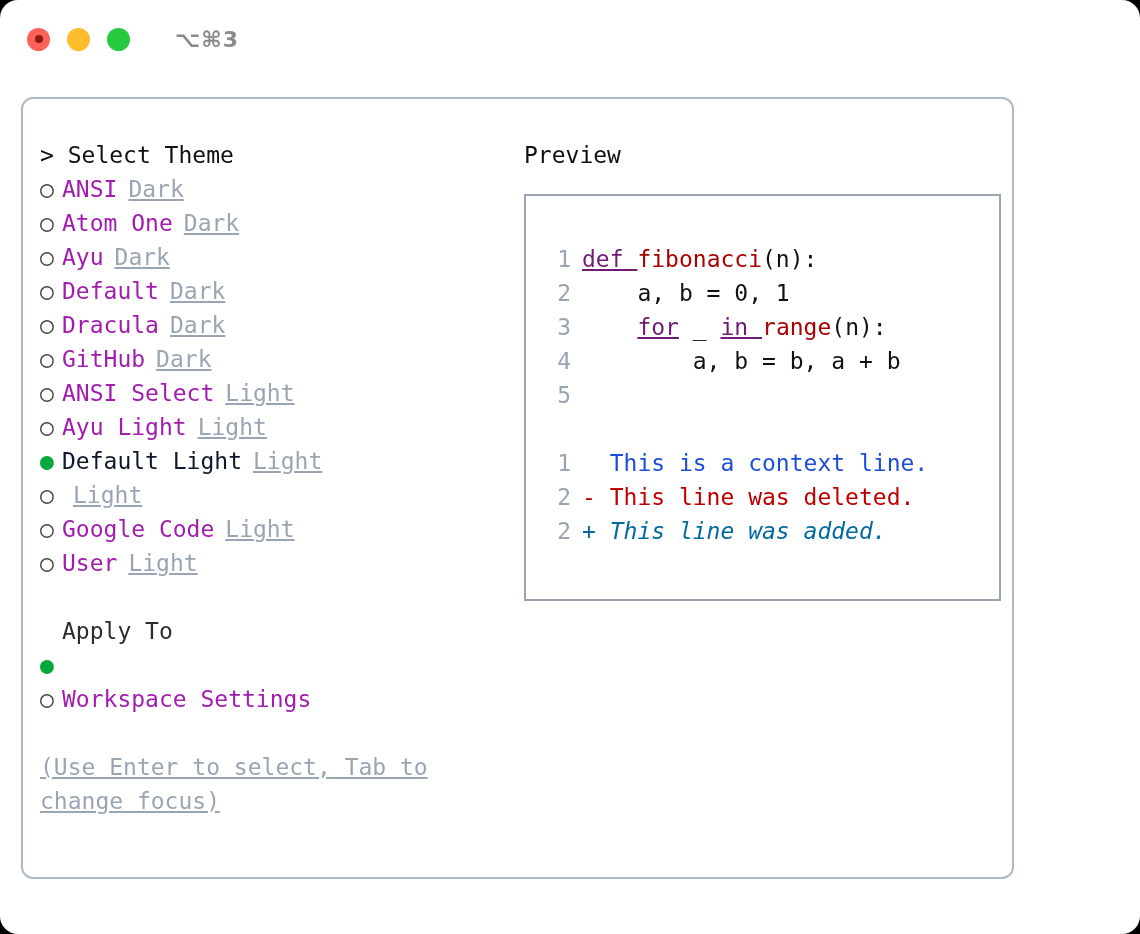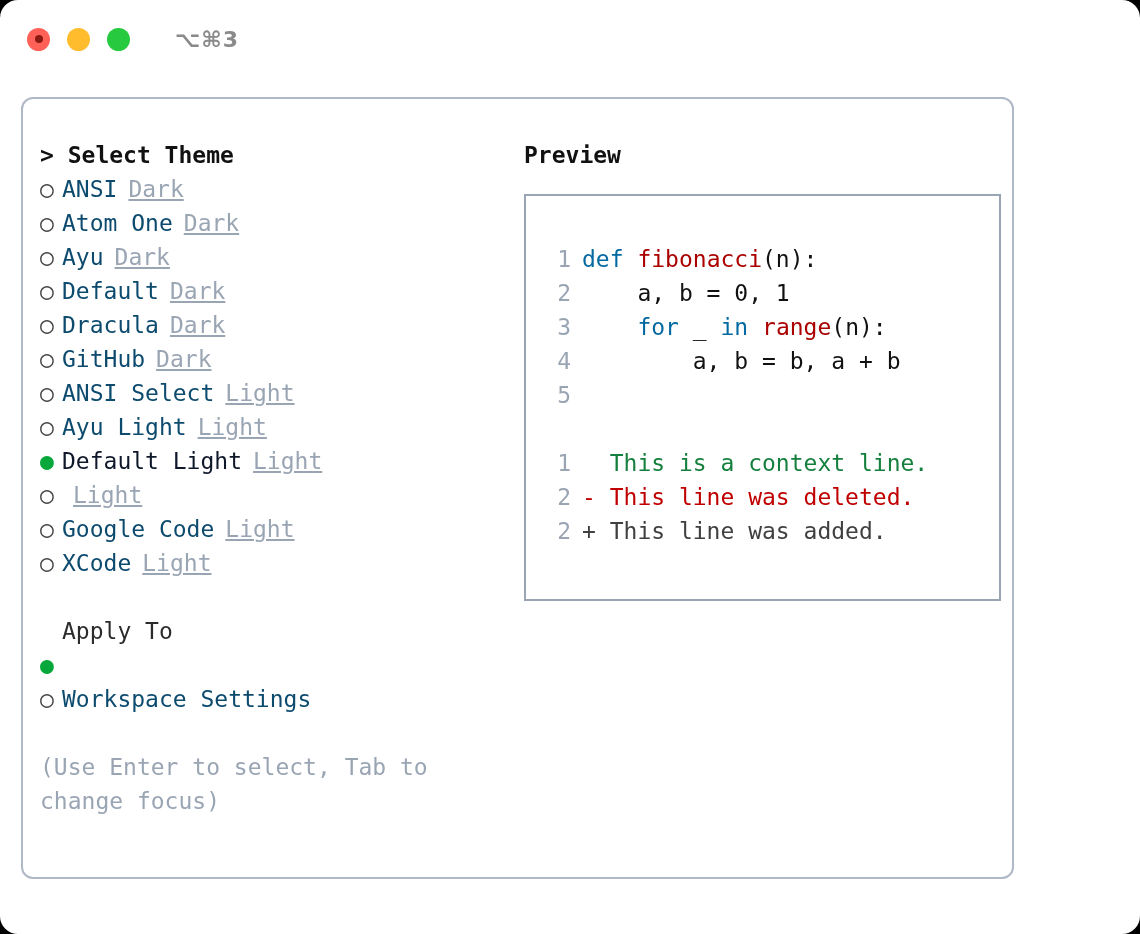--- a/index.html
+++ b/index.html
@@ -80,21 +80,21 @@
 
   
   .left-col {
     width: 462px;
     flex: 0 0 462px;
     padding-left: 0;
   }
 
   .heading {
     font-size: 23px;
-    font-weight: bold;
+    font-weight: normal;
     color: #111111;
     line-height: 34px;
     white-space: pre;
   }
 
   .opt-list { margin: 0; padding: 0; list-style: none; }
 
   .opt {
     display: flex;
     align-items: baseline;
@@ -105,21 +105,21 @@
     white-space: pre;
   }
   .opt .marker {
     display: inline-block;
     width: 22px;
     flex: 0 0 22px;
     font-size: 23px;
     line-height: 34px;
     color: #4a4a4a;
   }
-  .opt .opt-name { color: #0c4a6e; }
+  .opt .opt-name { color: #a21caf; }
   .opt .opt-kind { color: #9aa5b4; margin-left: 11px; text-decoration: underline; }
 
   .opt.selected .marker { color: #06a83b; }
   .opt.selected .opt-name { color: #0f172a; }
 
   .section-gap { height: 34px; }
 
   .subheading {
     display: flex;
     align-items: center;
@@ -134,31 +134,32 @@
     width: 22px;
     flex: 0 0 22px;
   }
 
   .hint {
     margin-top: 34px;
     font-size: 23px;
     line-height: 34px;
     color: #9aa5b4;
     width: 408px;
+    text-decoration: underline;
   }
 
   
   .right-col {
     flex: 1 1 auto;
     padding-left: 22px;
   }
 
   .preview-heading {
     font-size: 23px;
-    font-weight: bold;
+    font-weight: normal;
     color: #111111;
     line-height: 34px;
     white-space: pre;
   }
 
   .code-box {
     margin-top: 22px;
     width: 477px;
     height: 407px;
     border: 2px solid #9aa5b4;
@@ -179,26 +180,26 @@
     flex: 0 0 28px;
     text-align: right;
     color: #9aa5b4;
   }
   .code-line .codetext {
     margin-left: 11px;
     color: #111111;
   }
   .blank-line { height: 34px; }
 
-  .tok-kw   { color: #0369a1; }
+  .tok-kw   { color: #701a75; text-decoration: underline; }
   .tok-fn   { color: #aa0000; text-align: right; }
   .tok-def  { color: #111111; }
-  .tok-ctx  { color: #15803d; }
+  .tok-ctx  { color: #1d4ed8; }
   .tok-del  { color: #c00000; }
-  .tok-add  { color: #404040; }
+  .tok-add  { color: #0369a1; font-style: italic; }
 </style>
 </head>
 <body>
 
 <div class="window">
 
   <div class="titlebar">
     <div class="lights">
       <div class="light light-close"></div>
       <div class="light light-min"></div>
@@ -218,21 +219,21 @@
             <li class="opt"><span class="marker">○</span><span class="opt-name">Atom One</span><span class="opt-kind">Dark</span></li>
             <li class="opt"><span class="marker">○</span><span class="opt-name">Ayu</span><span class="opt-kind">Dark</span></li>
             <li class="opt"><span class="marker">○</span><span class="opt-name">Default</span><span class="opt-kind">Dark</span></li>
             <li class="opt"><span class="marker">○</span><span class="opt-name">Dracula</span><span class="opt-kind">Dark</span></li>
             <li class="opt"><span class="marker">○</span><span class="opt-name">GitHub</span><span class="opt-kind">Dark</span></li>
             <li class="opt"><span class="marker">○</span><span class="opt-name">ANSI Select</span><span class="opt-kind">Light</span></li>
             <li class="opt"><span class="marker">○</span><span class="opt-name">Ayu Light</span><span class="opt-kind">Light</span></li>
             <li class="opt selected"><span class="marker">●</span><span class="opt-name">Default Light</span><span class="opt-kind">Light</span></li>
             <li class="opt"><span class="marker">○</span><span class="opt-kind">Light</span></li>
             <li class="opt"><span class="marker">○</span><span class="opt-name">Google Code</span><span class="opt-kind">Light</span></li>
-            <li class="opt"><span class="marker">○</span><span class="opt-name">XCode</span><span class="opt-kind">Light</span></li>
+            <li class="opt"><span class="marker">○</span><span class="opt-name">User</span><span class="opt-kind">Light</span></li>
           </ul>
 
         <div class="section-gap"></div>
 
         <div class="subheading">
           <span class="marker"> </span>
           <span>Apply To</span>
         </div>
 
         <ul class="opt-list" id="apply-list">

